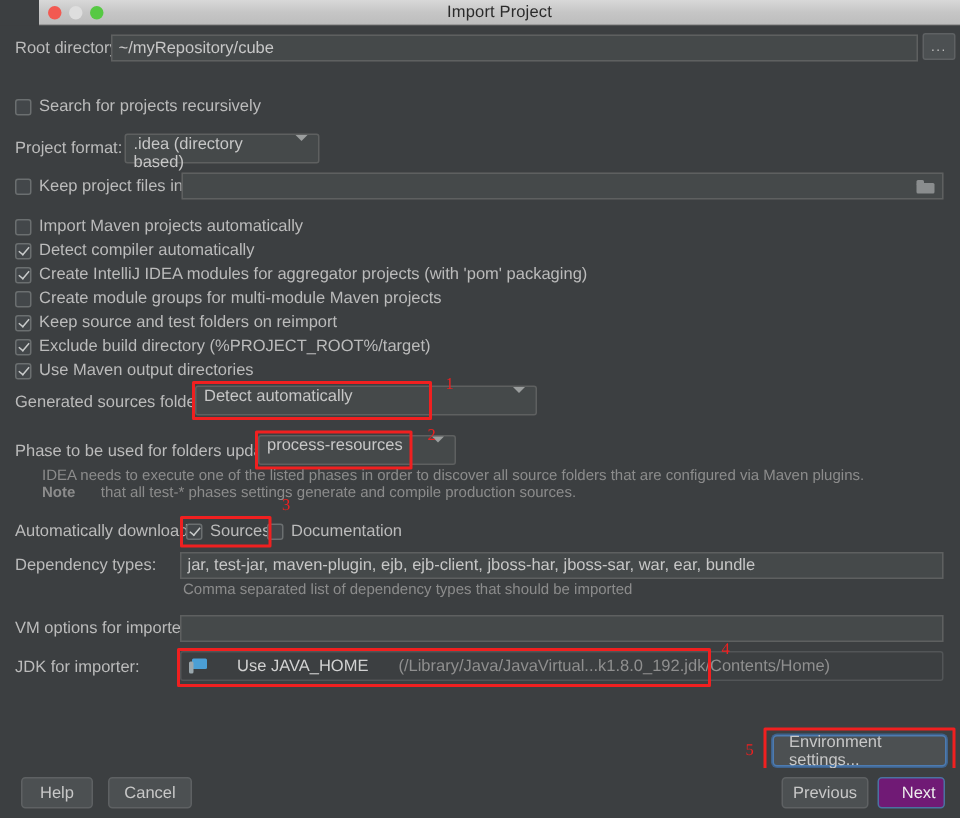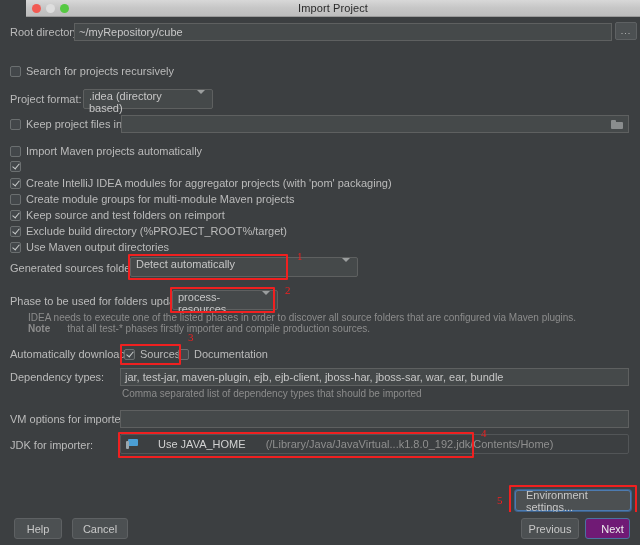--- a/index.html
+++ b/index.html
@@ -299,20 +299,21 @@
   <div class="textfield" style="position:absolute; left:121px; top:98px; width:508px; justify-content:flex-end;">
     <span class="folder-icon"></span>
   </div>
 
   <div class="row" style="left:10px; top:128px;">
     <span class="cb"></span>
     <span class="label">Import Maven projects automatically</span>
   </div>
   <div class="row" style="left:10px; top:144px;">
     <span class="cb checked"></span>
+    <span class="label">Detect compiler automatically</span>
   </div>
   <div class="row" style="left:10px; top:160px;">
     <span class="cb checked"></span>
     <span class="label">Create IntelliJ IDEA modules for aggregator projects (with 'pom' packaging)</span>
   </div>
   <div class="row" style="left:10px; top:176px;">
     <span class="cb"></span>
     <span class="label">Create module groups for multi-module Maven projects</span>
   </div>
   <div class="row" style="left:10px; top:192px;">
@@ -334,33 +335,33 @@
   <div class="combo" style="position:absolute; left:130px; top:240px; width:228px;">
     <span>Detect automatically</span>
     <span class="caret"></span>
   </div>
   <div class="anno-box" style="left:128px; top:237px; width:160px; height:26px;"></div>
   <div class="anno-num" style="left:297px; top:234px;">1</div>
 
   <div class="row" style="left:10px; top:278px;">
     <span class="label">Phase to be used for folders update:</span>
   </div>
-  <div class="combo" style="position:absolute; left:172px; top:273px; width:106px;">
+  <div class="combo" style="position:absolute; left:172px; top:273px; width:132px;">
     <span>process-resources</span>
     <span class="caret"></span>
   </div>
   <div class="anno-box" style="left:170px; top:270px; width:105px; height:26px;"></div>
   <div class="anno-num" style="left:285px; top:268px;">2</div>
 
   <div class="row" style="left:28px; top:295px;">
     <span class="label-dim">IDEA needs to execute one of the listed phases in order to discover all source folders that are configured via Maven plugins.</span>
   </div>
   <div class="row" style="left:28px; top:306px;">
     <span class="label-dim" style="font-weight:bold; margin-right:17px;">Note</span>
-    <span class="label-dim">that all test-* phases firstly importer and compile production sources.</span>
+    <span class="label-dim">that all test-* phases settings generate and compile production sources.</span>
   </div>
 
   <div class="row" style="left:10px; top:331px;">
     <span class="label">Automatically download:</span>
   </div>
   <div class="row" style="left:124px; top:331px;">
     <span class="cb checked"></span>
     <span class="label">Sources</span>
   </div>
   <div class="row" style="left:178px; top:331px;">

